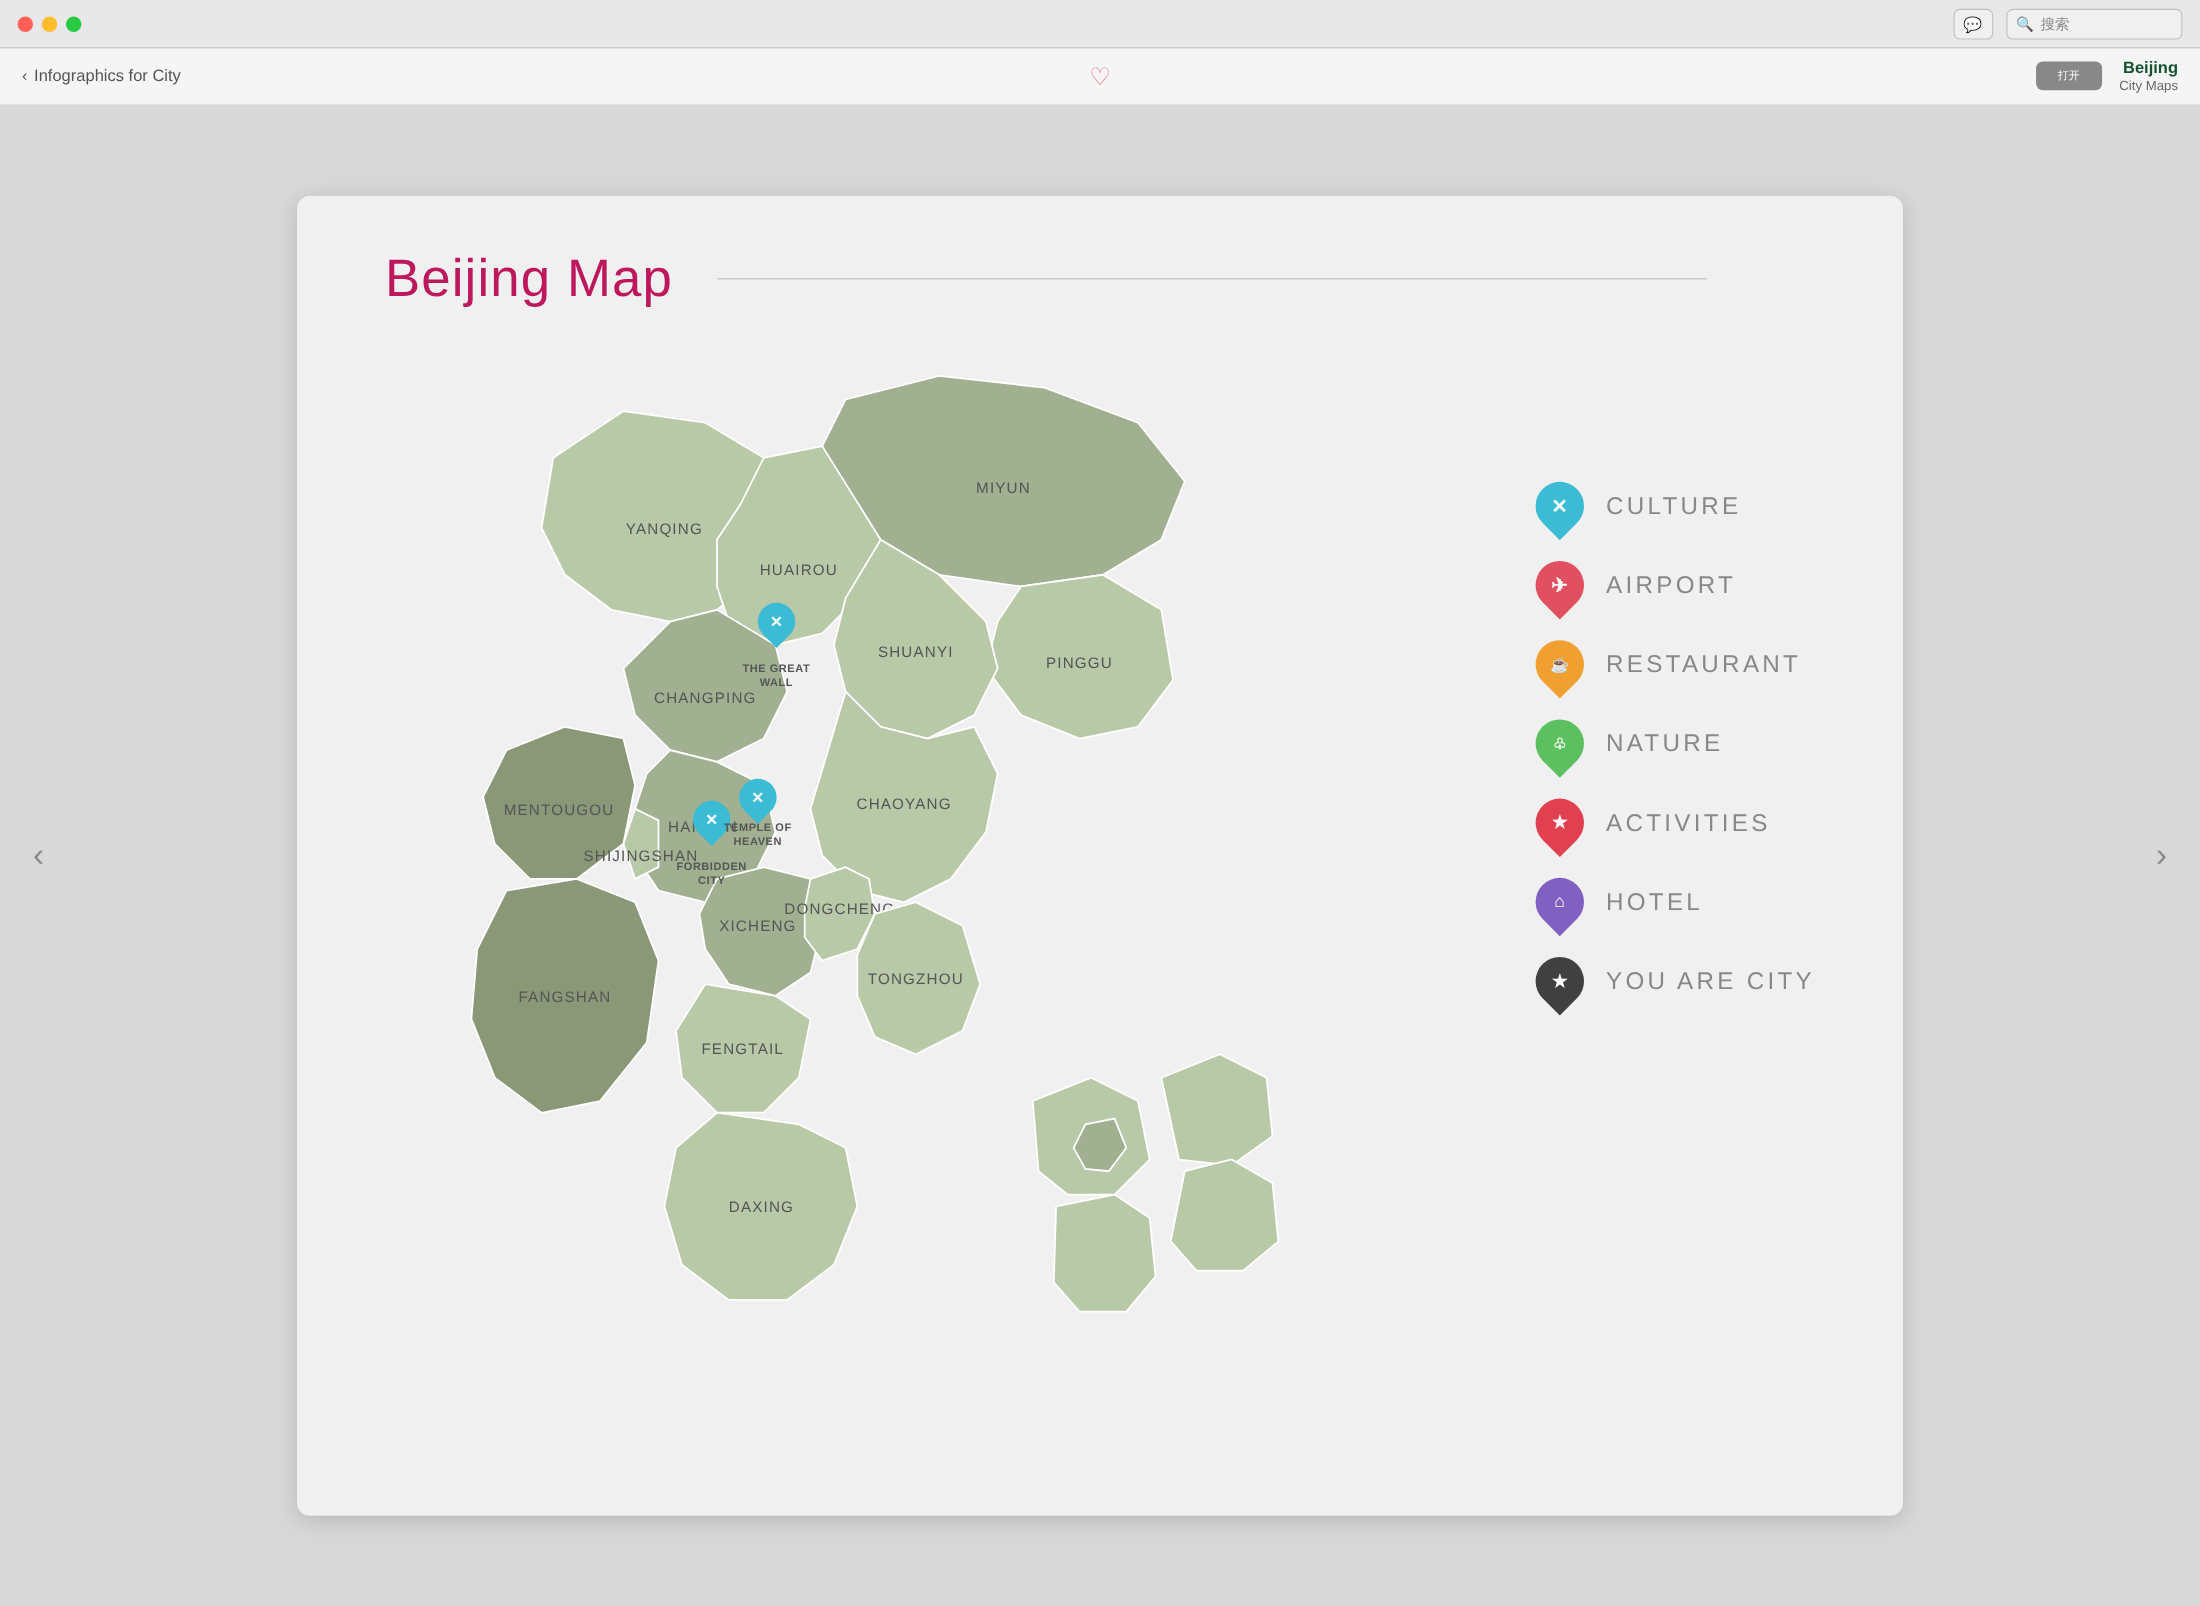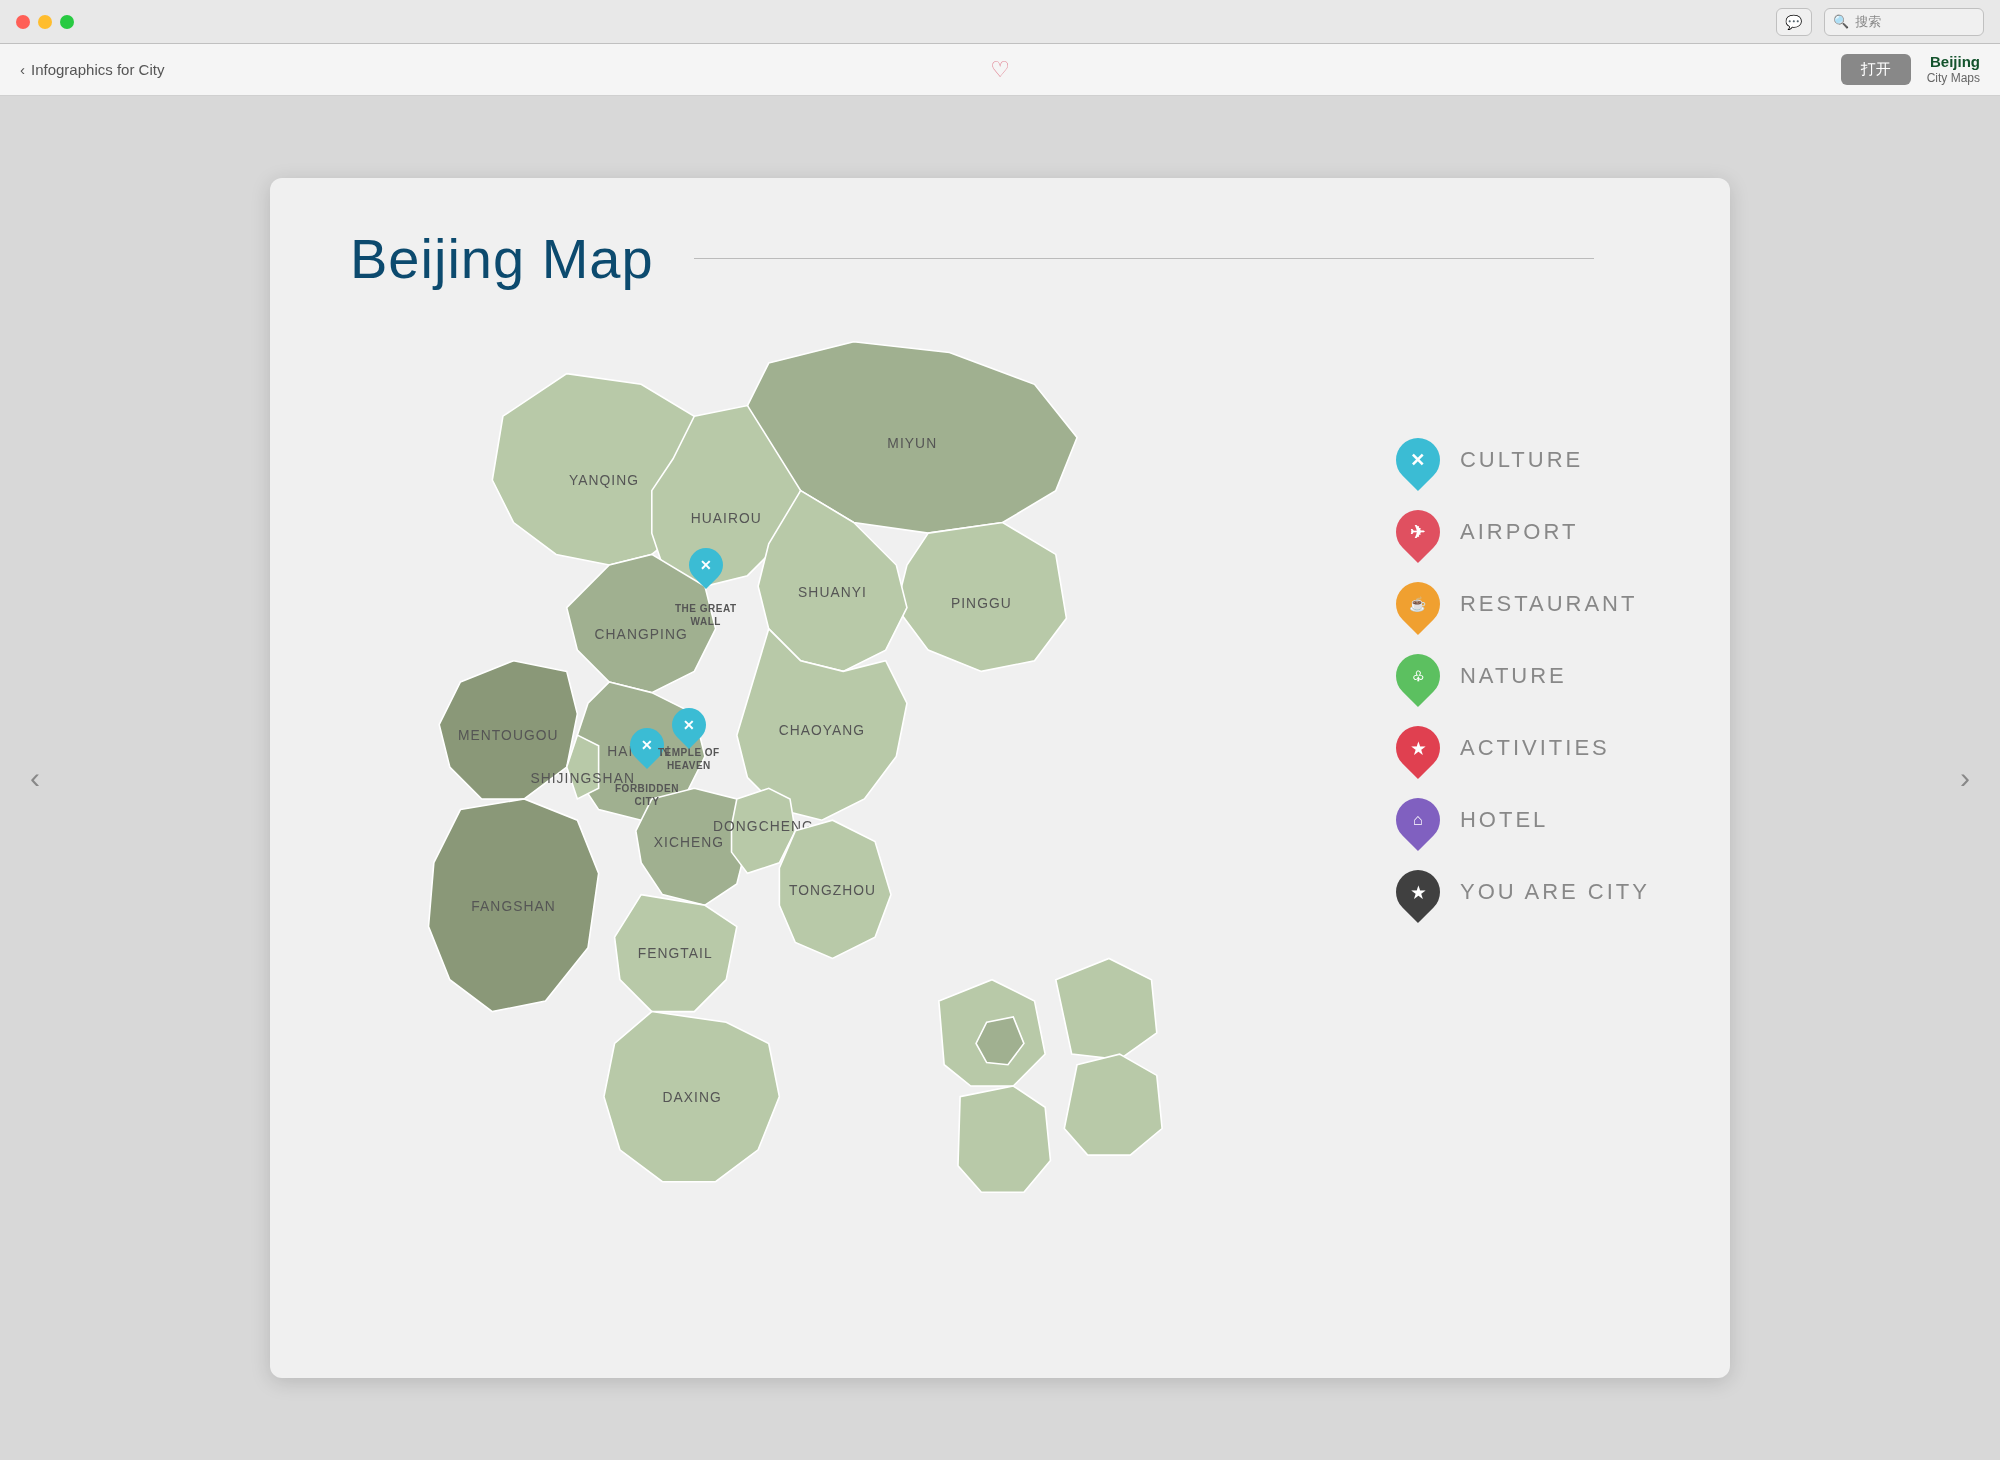--- a/index.html
+++ b/index.html
@@ -102,21 +102,21 @@
       display: flex;
       align-items: center;
       gap: 16px;
     }
     .open-btn {
       background: #888;
       color: white;
       border: none;
       border-radius: 6px;
       padding: 6px 20px;
-      font-size: 15px;
+      font-size: 10px;
       cursor: pointer;
     }
     .app-name {
       text-align: right;
       line-height: 1.2;
     }
     .app-name-main {
       font-size: 15px;
       font-weight: 600;
       color: #14532d;
@@ -163,23 +163,23 @@
       border-radius: 12px;
       position: relative;
       overflow: hidden;
       box-shadow: 0 4px 20px rgba(0,0,0,0.15);
     }
 
     .map-title {
       position: absolute;
       top: 48px;
       left: 80px;
-      font-size: 56px;
+      font-size: 48px;
       font-weight: 300;
-      color: #0c4a6e;
+      color: #be185d;
       letter-spacing: 1px;
       display: flex;
       align-items: center;
       gap: 20px;
     }
     .map-title-line {
       width: 900px;
       height: 1px;
       background: #bbb;
       margin-left: 20px;

